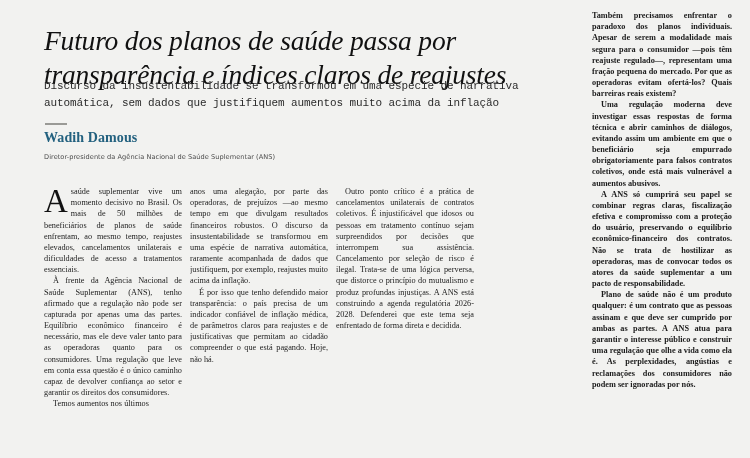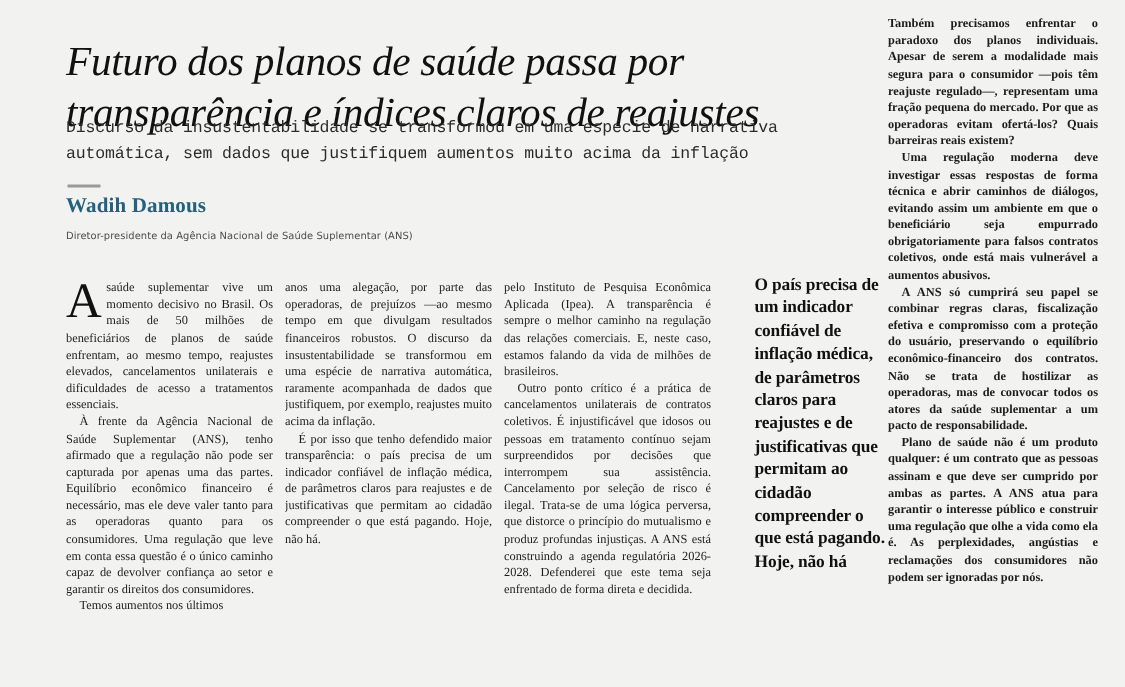--- a/index.html
+++ b/index.html
@@ -182,27 +182,25 @@
         <p>À frente da Agência Nacional de Saúde Suplementar (ANS), tenho afirmado que a regulação não pode ser capturada por apenas uma das partes. Equilíbrio econômico financeiro é necessário, mas ele deve valer tanto para as operadoras quanto para os consumidores. Uma regulação que leve em conta essa questão é o único caminho capaz de devolver confiança ao setor e garantir os direitos dos consumidores.</p>
         <p>Temos aumentos nos últimos</p>
       </div>
 
       <div class="col col-2">
         <p class="first">anos uma alegação, por parte das operadoras, de prejuízos —ao mesmo tempo em que divulgam resultados financeiros robustos. O discurso da insustentabilidade se transformou em uma espécie de narrativa automática, raramente acompanhada de dados que justifiquem, por exemplo, reajustes muito acima da inflação.</p>
         <p>É por isso que tenho defendido maior transparência: o país precisa de um indicador confiável de inflação médica, de parâmetros claros para reajustes e de justificativas que permitam ao cidadão compreender o que está pagando. Hoje, não há.</p>
       </div>
 
       <div class="col col-3">
-        <p class="first">pelo Instituto de Pesquisa Econômica Aplicada (Ipea). A transparência é sempre o melhor caminho na regulação das relações comerciais. E, neste caso, estamos falando da vida de milhões de brasileiros.</p>
         <p>Outro ponto crítico é a prática de cancelamentos unilaterais de contratos coletivos. É injustificável que idosos ou pessoas em tratamento contínuo sejam surpreendidos por decisões que interrompem sua assistência. Cancelamento por seleção de risco é ilegal. Trata-se de uma lógica perversa, que distorce o princípio do mutualismo e produz profundas injustiças. A ANS está construindo a agenda regulatória 2026-2028. Defenderei que este tema seja enfrentado de forma direta e decidida.</p>
       </div>
 
     </div>
 
-    <div class="pullquote">O país precisa de um indicador confiável de inflação médica, de parâmetros claros para reajustes e de justificativas que permitam ao cidadão compreender o que está pagando. Hoje, não há</div>
 
   </div>
 
   <div class="right-col">
     <p class="first">Também precisamos enfrentar o paradoxo dos planos individuais. Apesar de serem a modalidade mais segura para o consumidor —pois têm reajuste regulado—, representam uma fração pequena do mercado. Por que as operadoras evitam ofertá-los? Quais barreiras reais existem?</p>
     <p>Uma regulação moderna deve investigar essas respostas de forma técnica e abrir caminhos de diálogos, evitando assim um ambiente em que o beneficiário seja empurrado obrigatoriamente para falsos contratos coletivos, onde está mais vulnerável a aumentos abusivos.</p>
     <p>A ANS só cumprirá seu papel se combinar regras claras, fiscalização efetiva e compromisso com a proteção do usuário, preservando o equilíbrio econômico-financeiro dos contratos. Não se trata de hostilizar as operadoras, mas de convocar todos os atores da saúde suplementar a um pacto de responsabilidade.</p>
     <p>Plano de saúde não é um produto qualquer: é um contrato que as pessoas assinam e que deve ser cumprido por ambas as partes. A ANS atua para garantir o interesse público e construir uma regulação que olhe a vida como ela é. As perplexidades, angústias e reclamações dos consumidores não podem ser ignoradas por nós.</p>
   </div>
 

